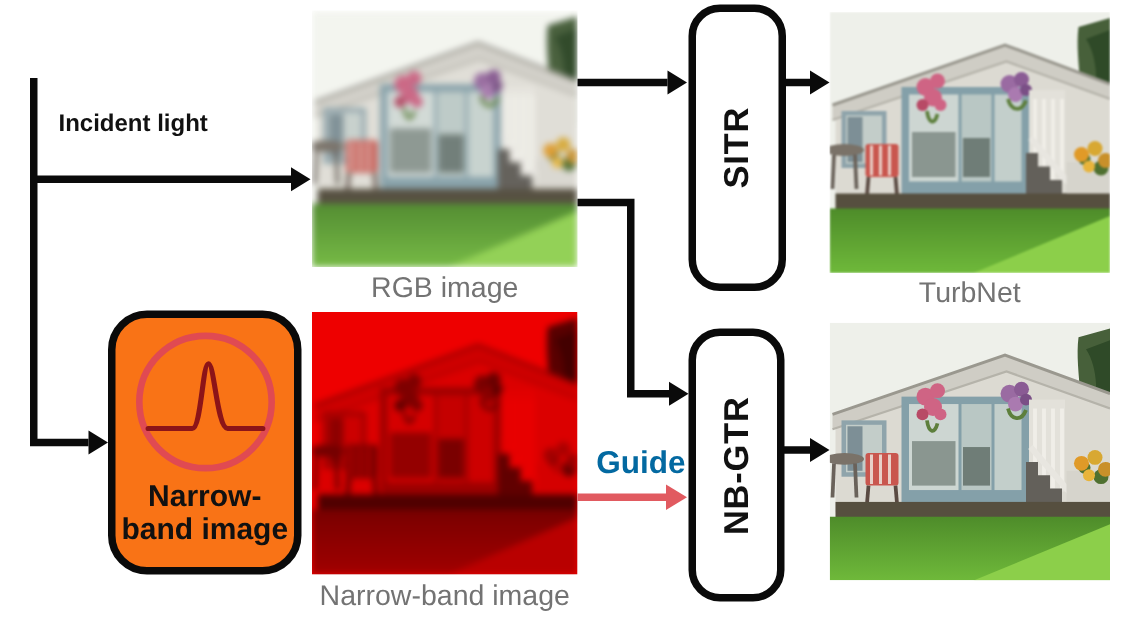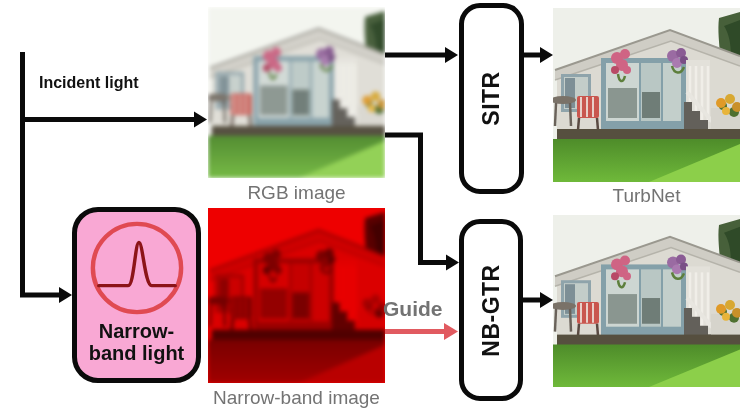--- a/index.html
+++ b/index.html
@@ -15,26 +15,26 @@
   .red-overlay { position:absolute; inset:0; background:#ee0000; mix-blend-mode:multiply; }
   .caption { position:absolute; text-align:center; font-size:19px; line-height:24px; color:#737373; }
   .connectors { position:absolute; left:0; top:0; pointer-events:none; }
   .process-box {
     position:absolute; background:#ffffff; border:5px solid #0a0a0a; border-radius:21px;
     display:flex; align-items:center; justify-content:center; box-sizing:border-box;
   }
   .vtext { transform:rotate(-90deg); font-weight:bold; font-size:23px; white-space:nowrap; letter-spacing:0.5px; }
   .filter-box {
     position:absolute; left:72px; top:207px; width:129px; height:176px; box-sizing:border-box;
-    background:#f9a8d4; border:5px solid #0a0a0a; border-radius:26px;
+    background:#f97316; border:5px solid #0a0a0a; border-radius:26px;
     display:flex; flex-direction:column; align-items:center; padding-top:5px;
   }
   .filter-label { font-weight:bold; font-size:20px; line-height:22px; text-align:center; margin-top:1px; }
   .flow-label { position:absolute; font-weight:bold; font-size:16px; white-space:nowrap; }
-  #guide-label { color:#737373; font-size:21px; text-align:left; }
+  #guide-label { color:#0369a1; font-size:21px; text-align:right; }
 </style>
 </head>
 <body>
 
 <div id="canvas">
 
   <svg width="0" height="0" style="position:absolute" aria-hidden="true">
     <defs>
       <linearGradient id="lawnGrad" x1="0" y1="0" x2="0" y2="1">
         <stop offset="0" stop-color="#4e8c2a"></stop>
@@ -162,21 +162,21 @@
     <span class="vtext">NB-GTR</span>
   </div>
 
   <div class="filter-box">
     <svg width="100" height="102" viewBox="0 0 102 104">
       <circle cx="51" cy="52" r="45" fill="none" stroke="#e04a52" stroke-width="4.5"></circle>
       <path d="M12 70 H42 C48 70 49 26 53 26 C57 26 59 70 66 70 H90" fill="none" stroke="#8c1418" stroke-width="3.5" stroke-linecap="round"></path>
     </svg>
     <div class="filter-label">
       <div>Narrow-</div>
-      <div>band light</div>
+      <div>band image</div>
     </div>
   </div>
 
   <div class="flow-label" style="left:39px; top:74px;">Incident light</div>
 
   <div class="flow-label" id="guide-label" style="left:383px; top:297px; width:74px;">Guide</div>
 
   <div class="caption" style="left:208px; top:181px; width:177px;">RGB image</div>
   <div class="caption" style="left:553px; top:184px; width:187px;">TurbNet</div>
   <div class="caption" style="left:200px; top:386px; width:193px;">Narrow-band image</div>

